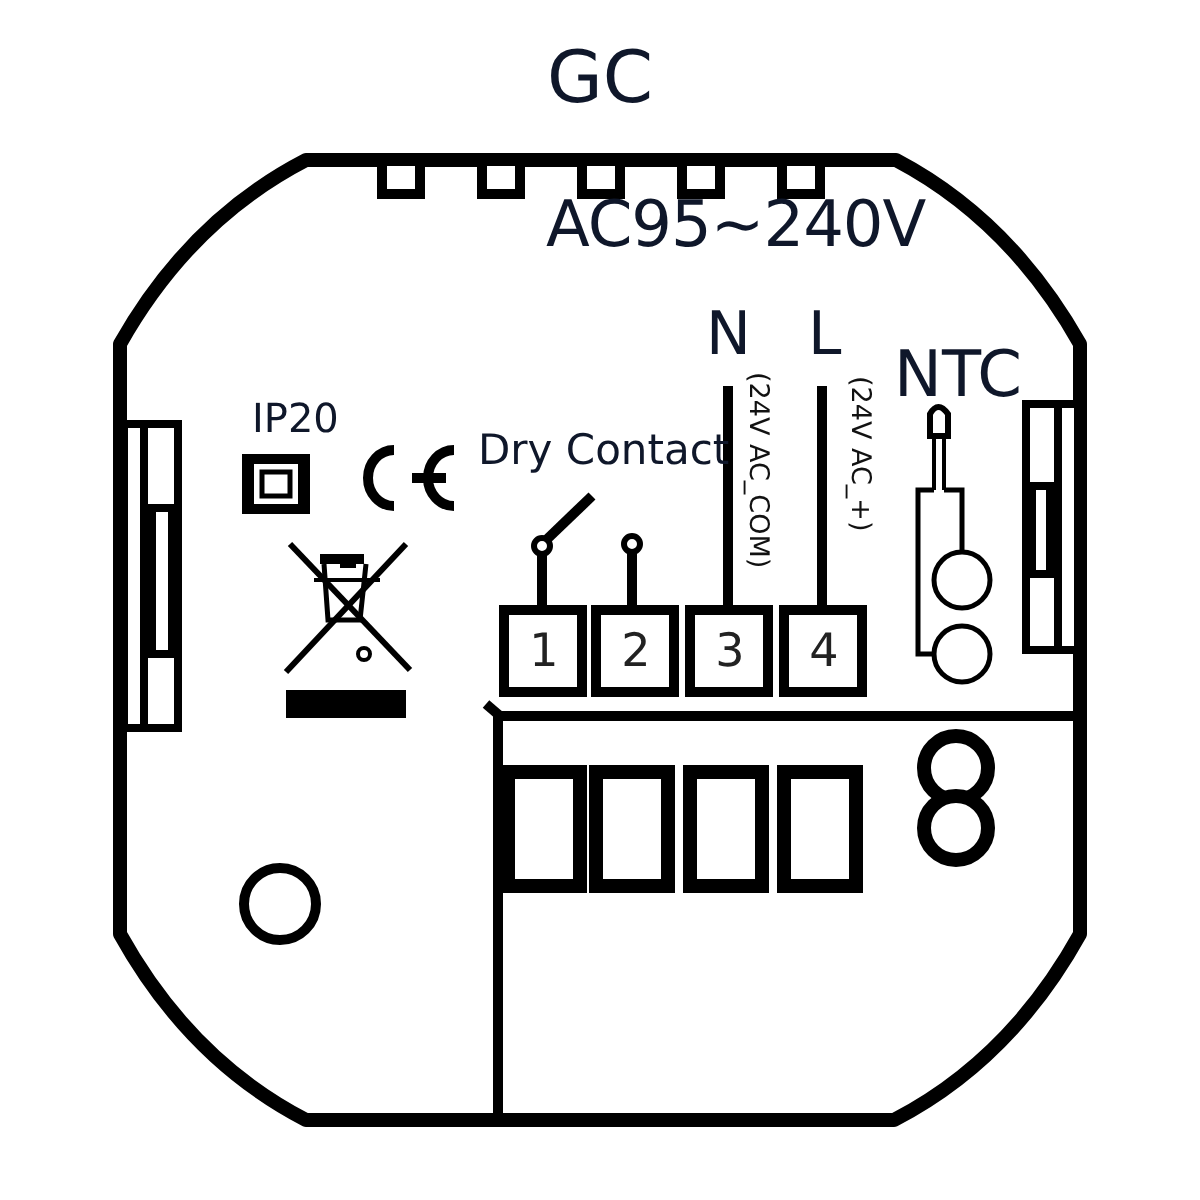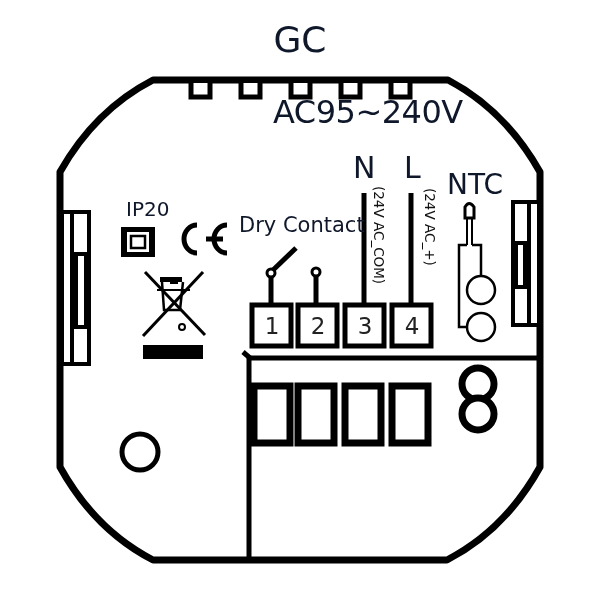--- a/index.html
+++ b/index.html
@@ -2,21 +2,21 @@
 <html><head>
 <meta charset="utf-8">
 <style>
   html, body { margin: 0; padding: 0; background: #ffffff; }
   body { width: 600px; height: 600px; position: relative; overflow: hidden; }
   #stage { position: absolute; left: 0; top: 0; width: 600px; height: 600px; }
   .label { position: absolute; font-family: "DejaVu Sans", "Liberation Sans", sans-serif; color: #0f172a; white-space: nowrap; line-height: 1; }
   .title { left: 0; width: 600px; text-align: center; top: 22px; font-size: 36px; }
   .volt { left: 261px; top: 96px; font-size: 32px; letter-spacing: -0.5px; margin-left: 12px; }
   .nlab { top: 153px; font-size: 30px; }
-  .ntc { left: 447px; top: 171px; font-size: 28px; }
+  .ntc { left: 447px; top: 171px; font-size: 32px; }
   .ip { left: 126px; top: 199px; font-size: 20px; }
   .dry { left: 239px; top: 215px; font-size: 21px; }
   .rot { position: absolute; font-family: "DejaVu Sans", "Liberation Sans", sans-serif; color: #111; font-size: 13.5px; white-space: nowrap; transform-origin: 0 0; transform: rotate(90deg); }
   .term { position: absolute; width: 40px; height: 42px; display: flex; align-items: center; justify-content: center; font-family: "DejaVu Sans", "Liberation Sans", sans-serif; font-size: 23px; color: #222; }
 </style>
 </head>
 <body>
 
 <div id="stage">
   <svg width="600" height="600" viewBox="0 0 600 600">

